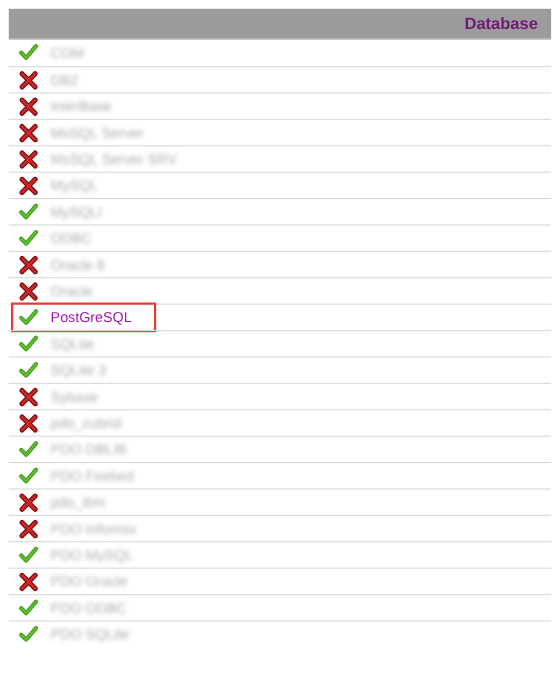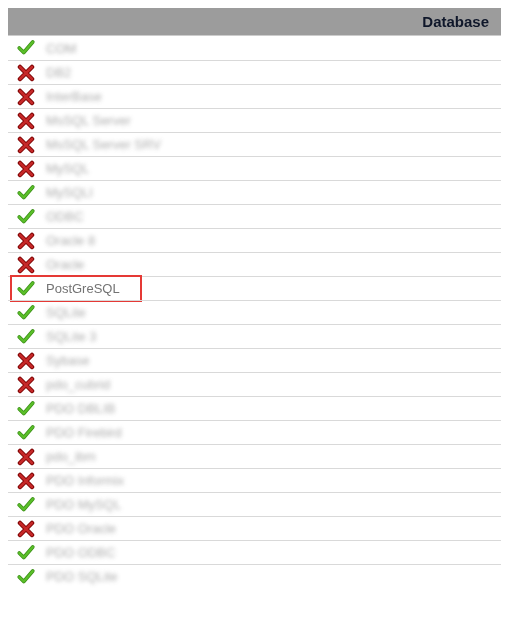--- a/index.html
+++ b/index.html
@@ -11,21 +11,21 @@
     color: #8a8a8a;
     background: #fff;
     width: 509px;
   }
   .table {
     width: 100%;
     border-collapse: collapse;
   }
   .header {
     background: #9c9c9c;
-    color: #0f172a;
+    color: #701a75;
     font-weight: bold;
     font-size: 15px;
     text-align: right;
     padding: 5px 12px 5px 8px;
     border-bottom: 1px solid #ccc;
   }
   .row {
     display: flex;
     align-items: center;
     border-top: 1px solid #d9d9d9;
@@ -46,21 +46,21 @@
     padding-left: 6px;
     white-space: nowrap;
     color: #9e9e9e;
   }
   .blurred .label-cell {
     filter: blur(2px);
     opacity: 0.85;
   }
   .clear .label-cell {
     filter: none;
-    color: #737373;
+    color: #a21caf;
   }
   .highlight-box {
     position: absolute;
     border: 2px solid #e53935;
     pointer-events: none;
     top: -2px;
     bottom: -2px;
     left: 2px;
   }
   svg { display: block; }

